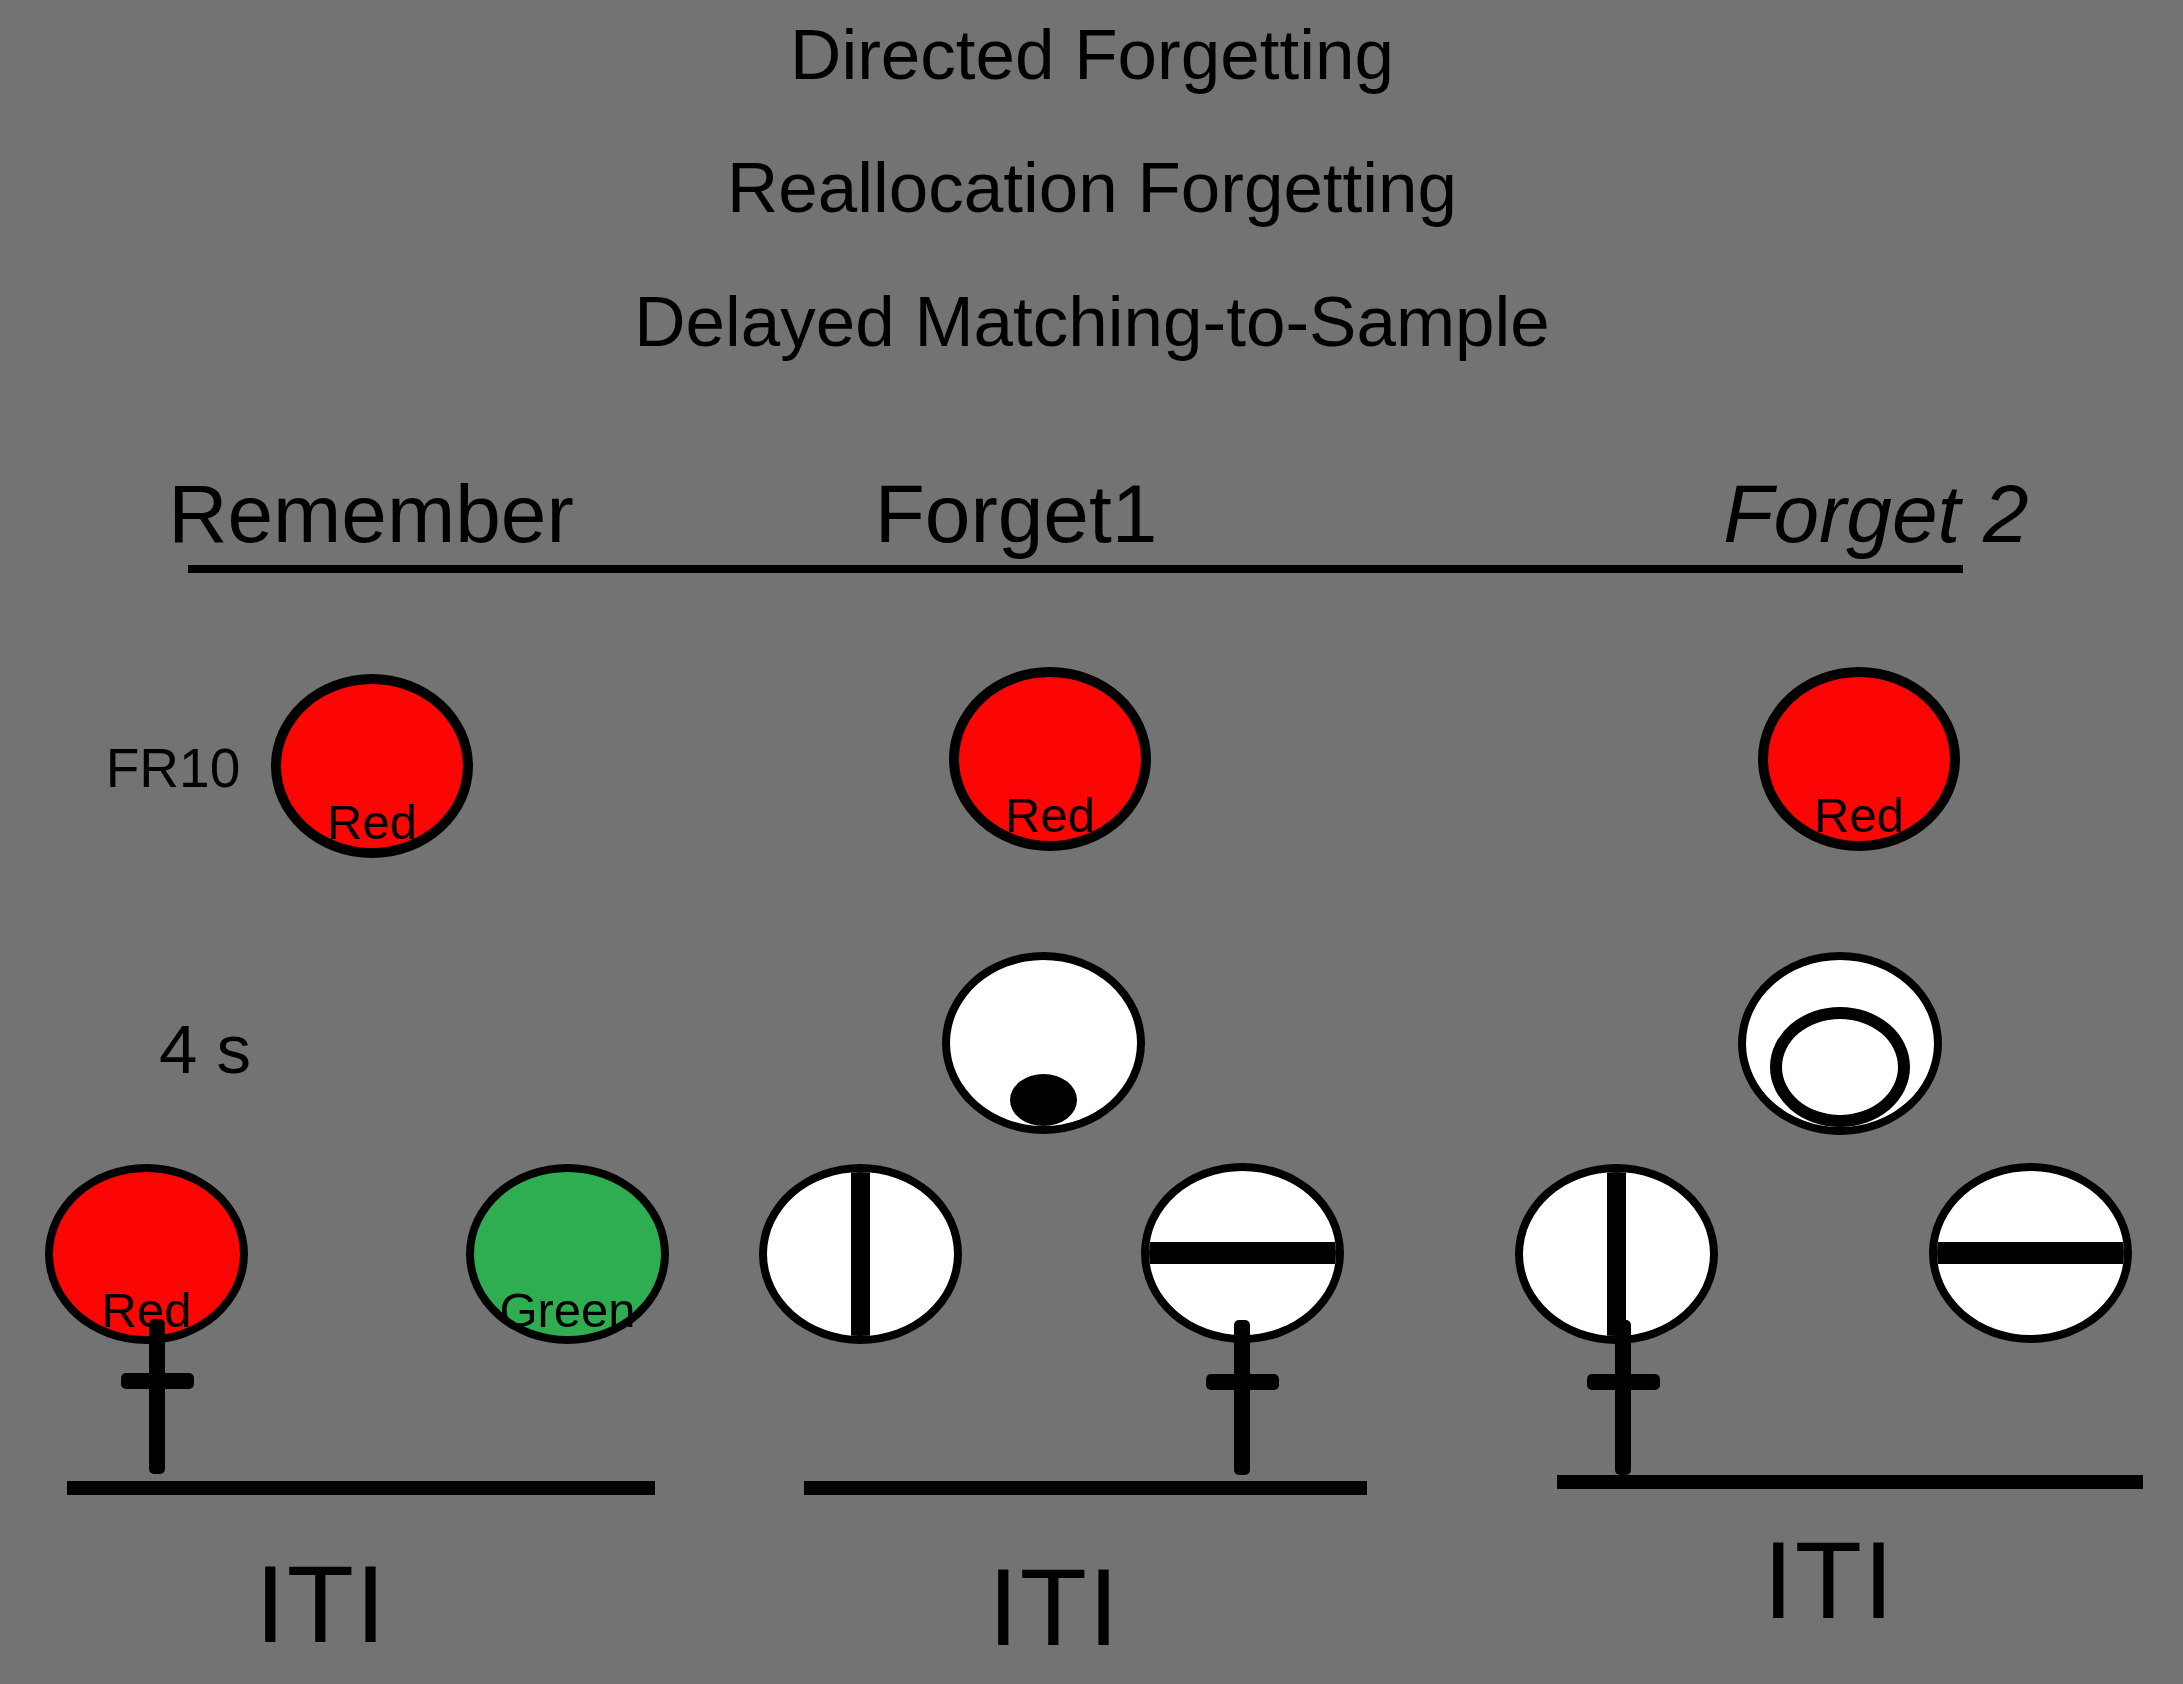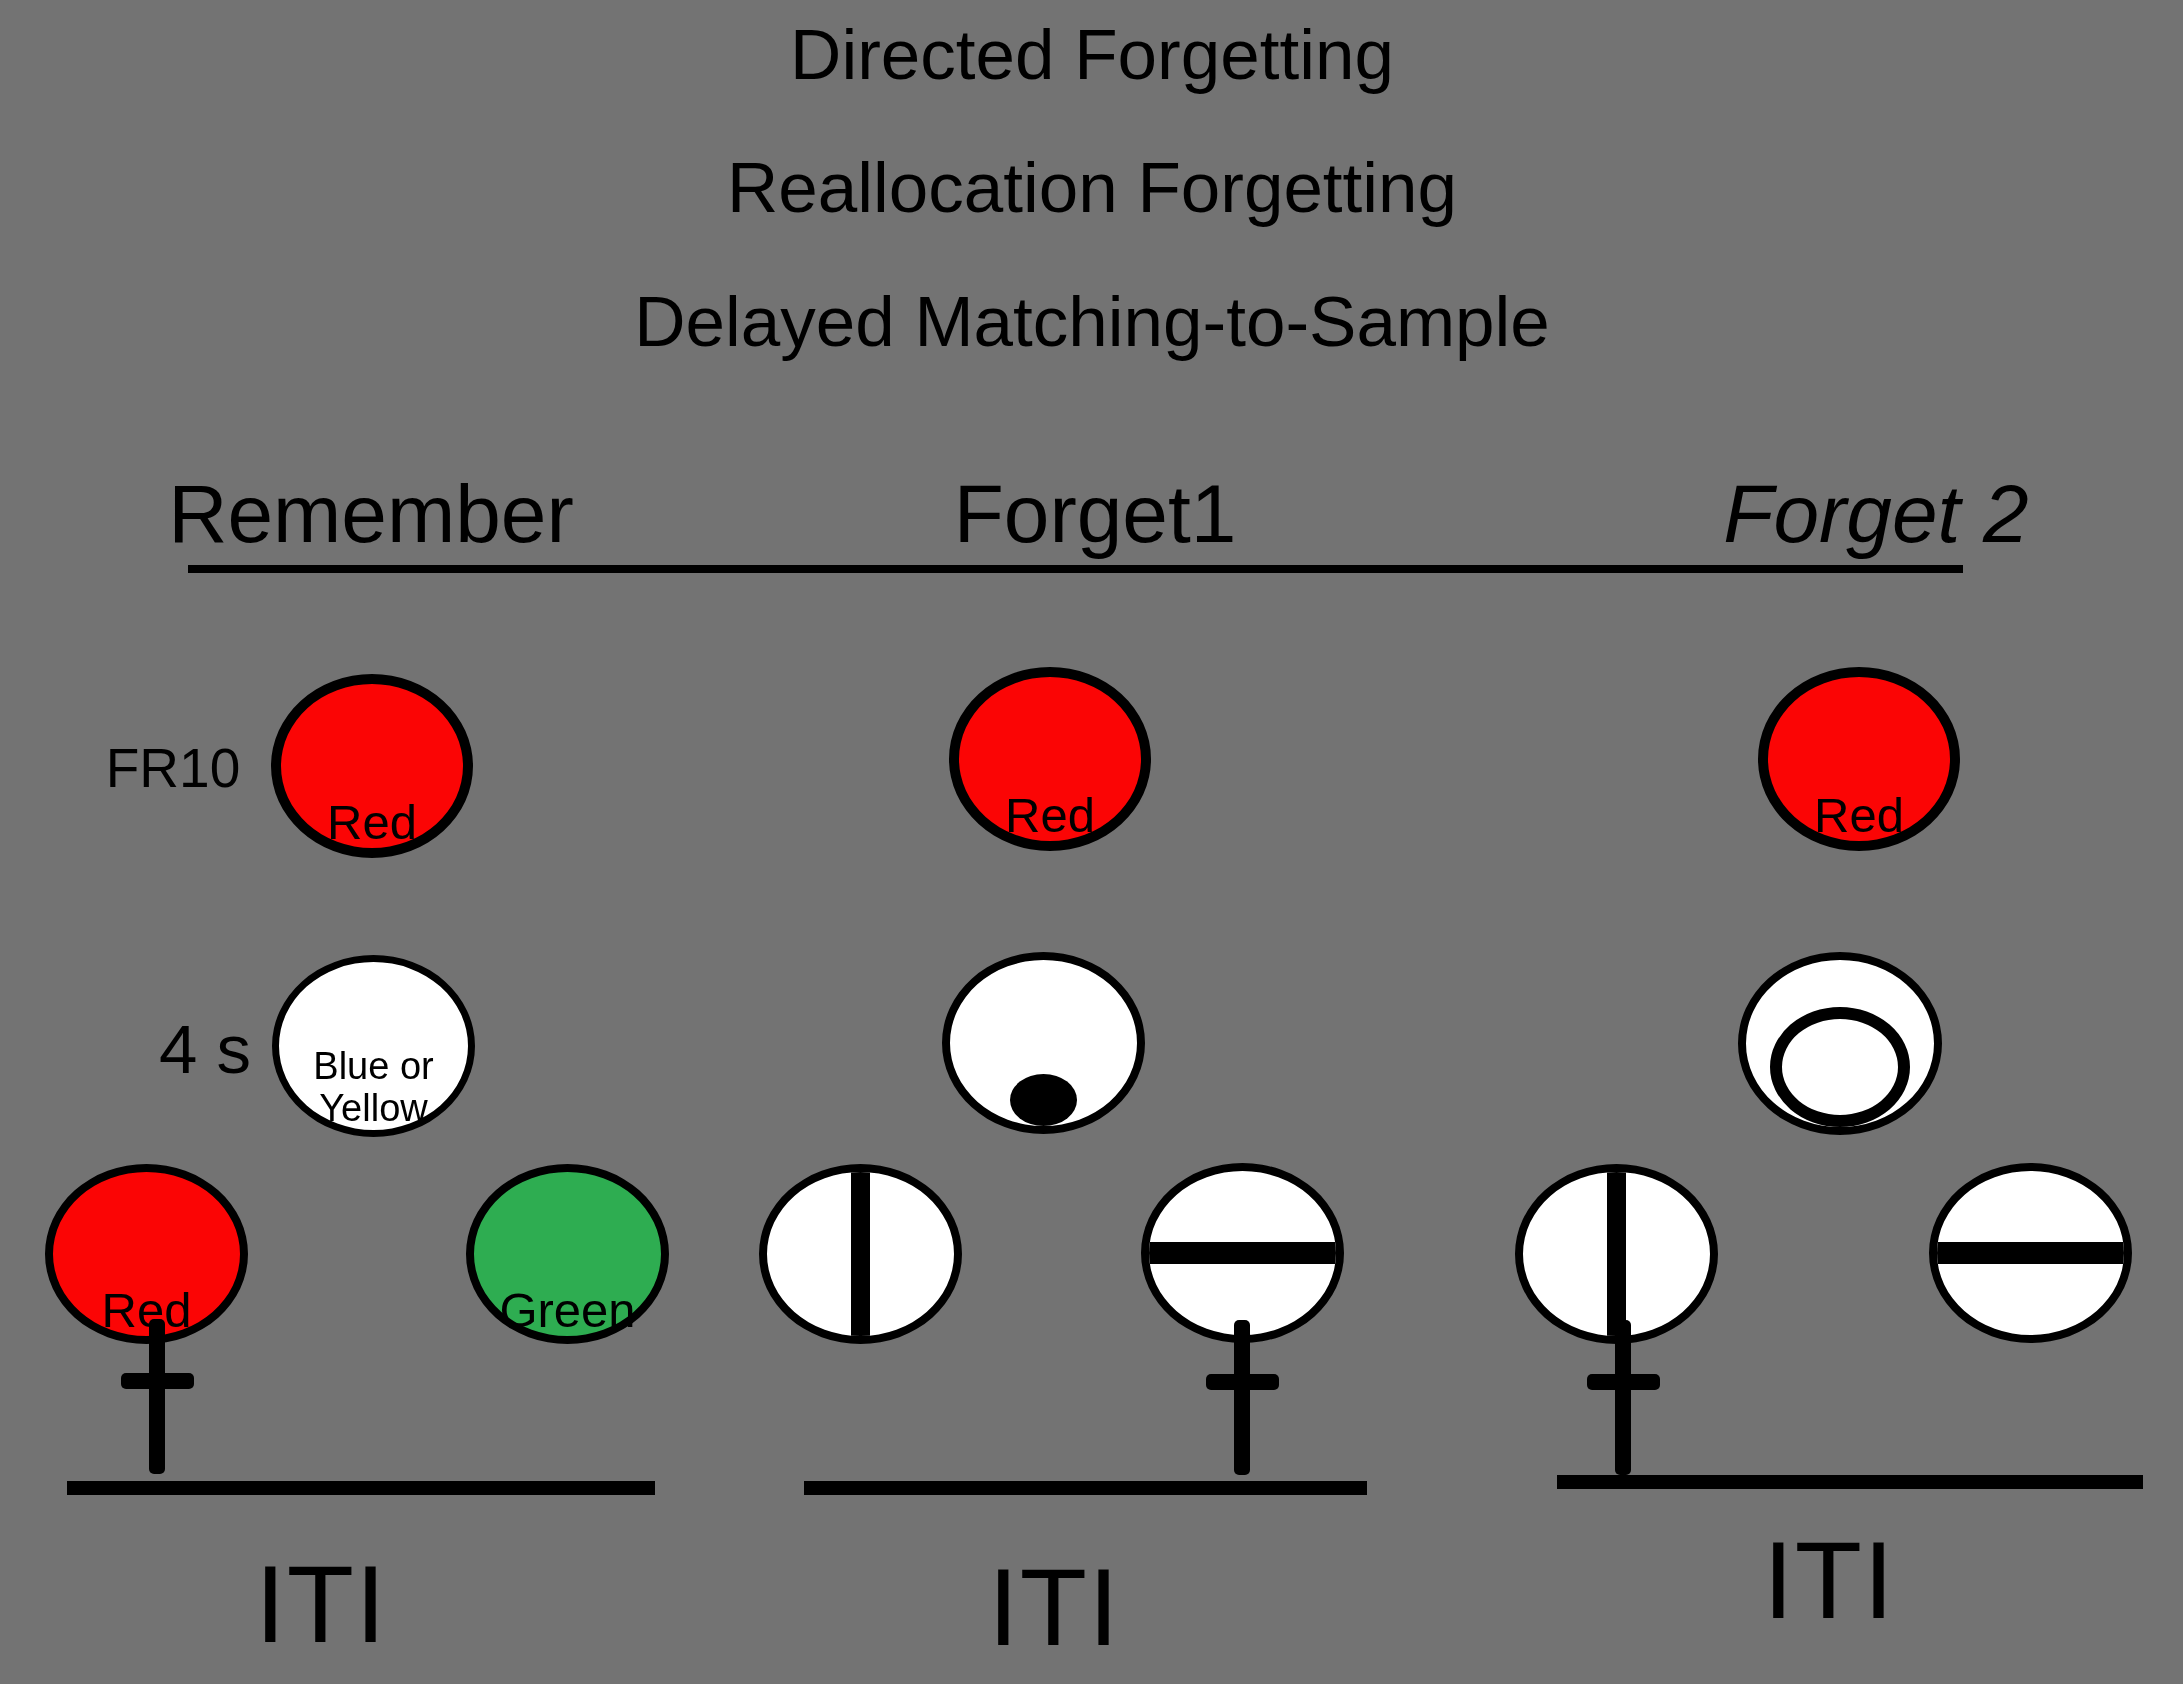--- a/index.html
+++ b/index.html
@@ -58,40 +58,37 @@
 </head>
 <body>
 
 <div class="canvas">
 
   <div class="abs ctr title" style="top:15.8px;">Directed Forgetting</div>
   <div class="abs ctr title" style="top:149px;">Reallocation Forgetting</div>
   <div class="abs ctr title" style="top:283px;">Delayed Matching-to-Sample</div>
 
   <div class="abs ctr colheader" style="left:371px;">Remember</div>
-  <div class="abs ctr colheader" style="left:1095px;">Forget1</div>
+  <div class="abs ctr colheader" style="left:1016px;">Forget1</div>
   <div class="abs ctr colheader" style="left:1876px;font-style:italic;">Forget 2</div>
   <div class="abs hrule" style="left:188px;top:565px;width:1775px;height:7.6px;"></div>
 
   <div class="abs ctr rowlabel" style="left:173px;top:736px;font-size:55px;">FR10</div>
   <div class="abs ctr rowlabel" style="left:189px;top:1010px;font-size:69px;margin-left:16px;">4 s</div>
 
   <div class="ellipse sample" style="left: 271px; top: 674px; width: 202px; height: 184px; background-color: rgb(251, 5, 5);">
     <span class="lbl">Red</span>
   </div>
   <div class="ellipse sample" style="left: 949px; top: 667px; width: 202px; height: 184px; background-color: rgb(251, 5, 5);">
     <span class="lbl">Red</span>
   </div>
   <div class="ellipse sample" style="left: 1758px; top: 667px; width: 202px; height: 184px; background-color: rgb(251, 5, 5);">
     <span class="lbl">Red</span>
   </div>
 
-  <div class="ellipse" style="left:272px;top:955px;width:203px;height:182px;border-width:7.6px;">
-    <span class="delay-lbl"><span>Blue or</span><br><span>Yellow</span></span>
-  </div>
 
   <div class="ellipse" style="left:942px;top:952px;width:203px;height:182px;border-width:8.2px;">
     <div class="dot"></div>
   </div>
 
   <div class="ellipse" style="left:1738px;top:952px;width:204px;height:183px;border-width:8.8px;">
     <div class="innerring"></div>
   </div>
 
   <div class="ellipse" style="left: 45px; top: 1164px; width: 203px; height: 180px; background-color: rgb(251, 5, 5);">

